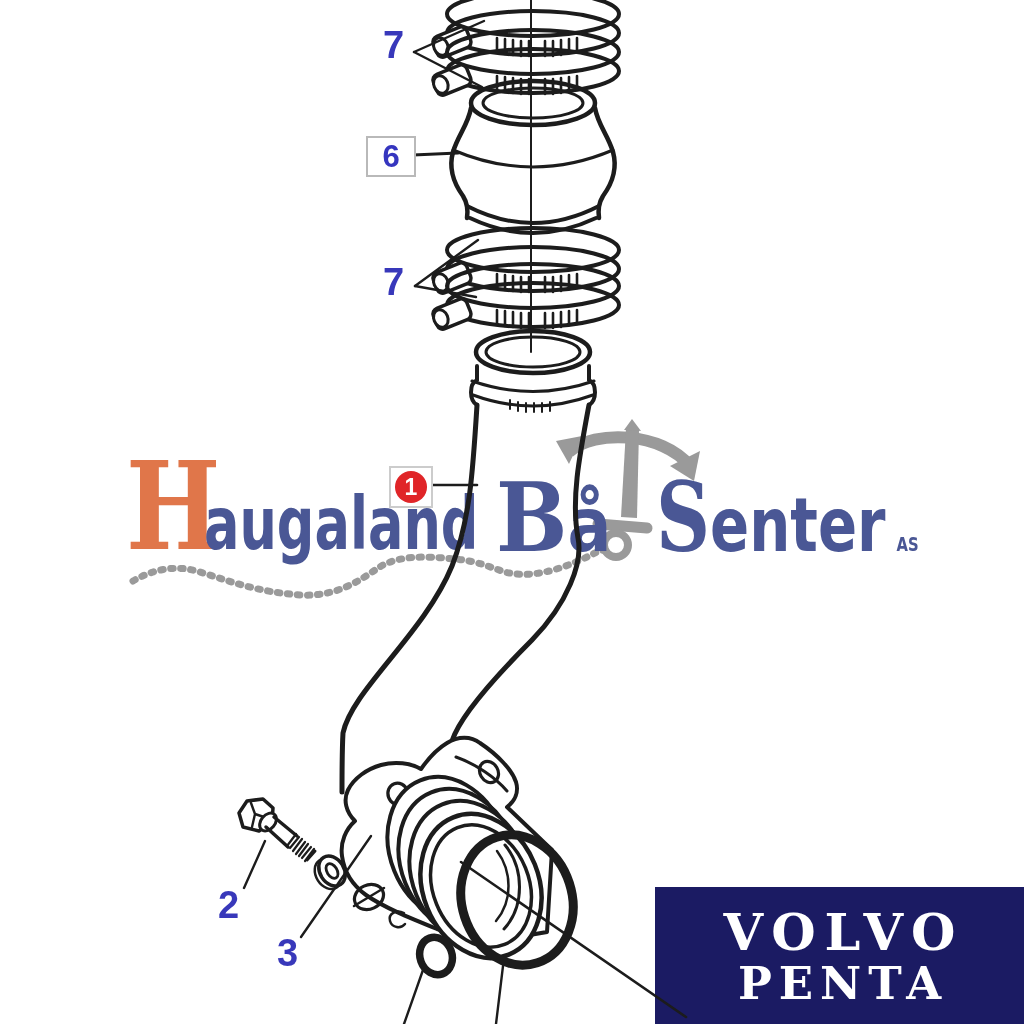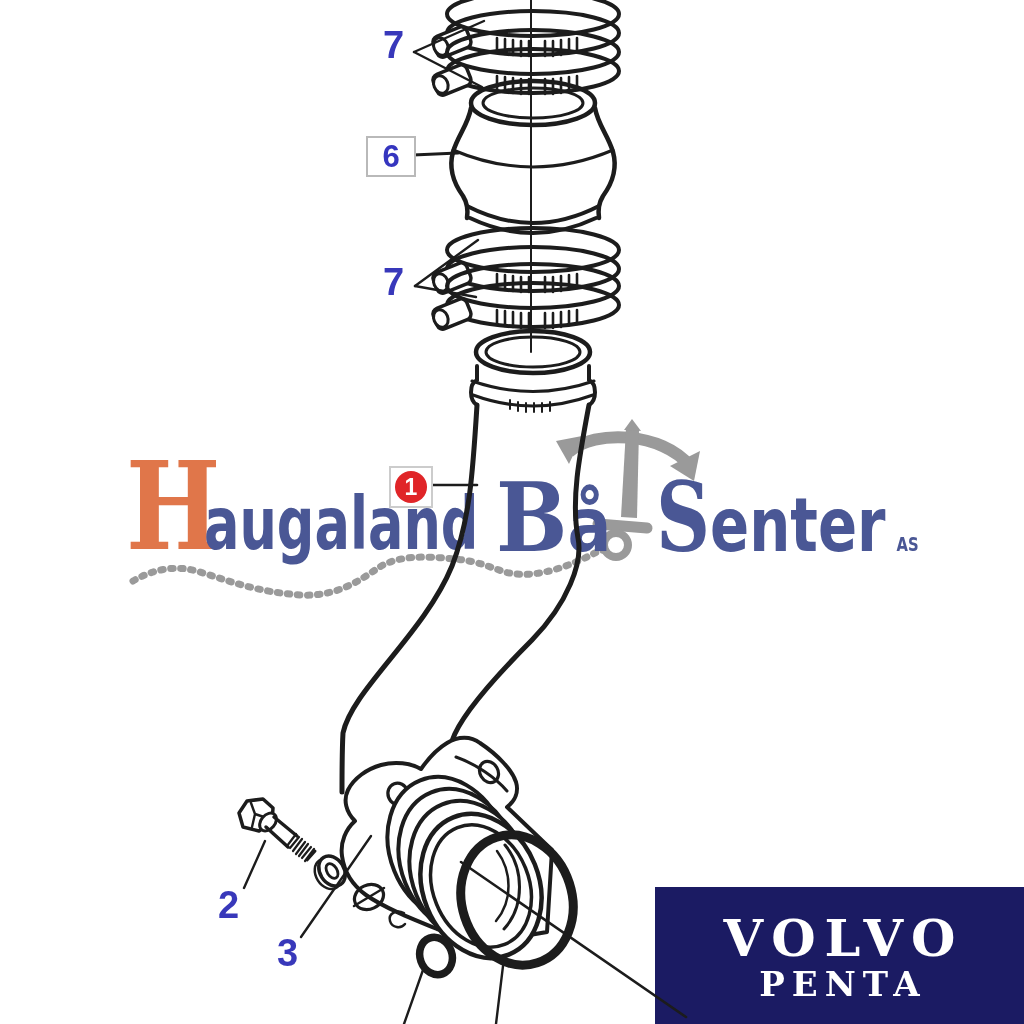--- a/index.html
+++ b/index.html
@@ -34,21 +34,21 @@
   .brand-box{
     position:absolute;z-index:1;left:655px;top:887px;width:369px;height:137px;
     background:#1B1B63;display:flex;flex-direction:column;align-items:center;
     justify-content:center;gap:3px;padding-top:2px;box-sizing:border-box;
   }
   .brand-line{
     color:#ffffff;font-family:"DejaVu Serif",serif;font-weight:bold;
     line-height:1;white-space:nowrap;
   }
   .brand-line.l1{font-size:51px;letter-spacing:9px;margin-right:-9px;}
-  .brand-line.l2{font-size:34px;letter-spacing:7px;margin-right:-7px;}
+  .brand-line.l2{font-size:45px;letter-spacing:7px;margin-right:-7px;}
 </style>
 </head>
 <body>
 
 <div class="stage">
 
   <div class="brand-box">
     <div class="brand-line l1">VOLVO</div>
     <div class="brand-line l2">PENTA</div>
   </div>

